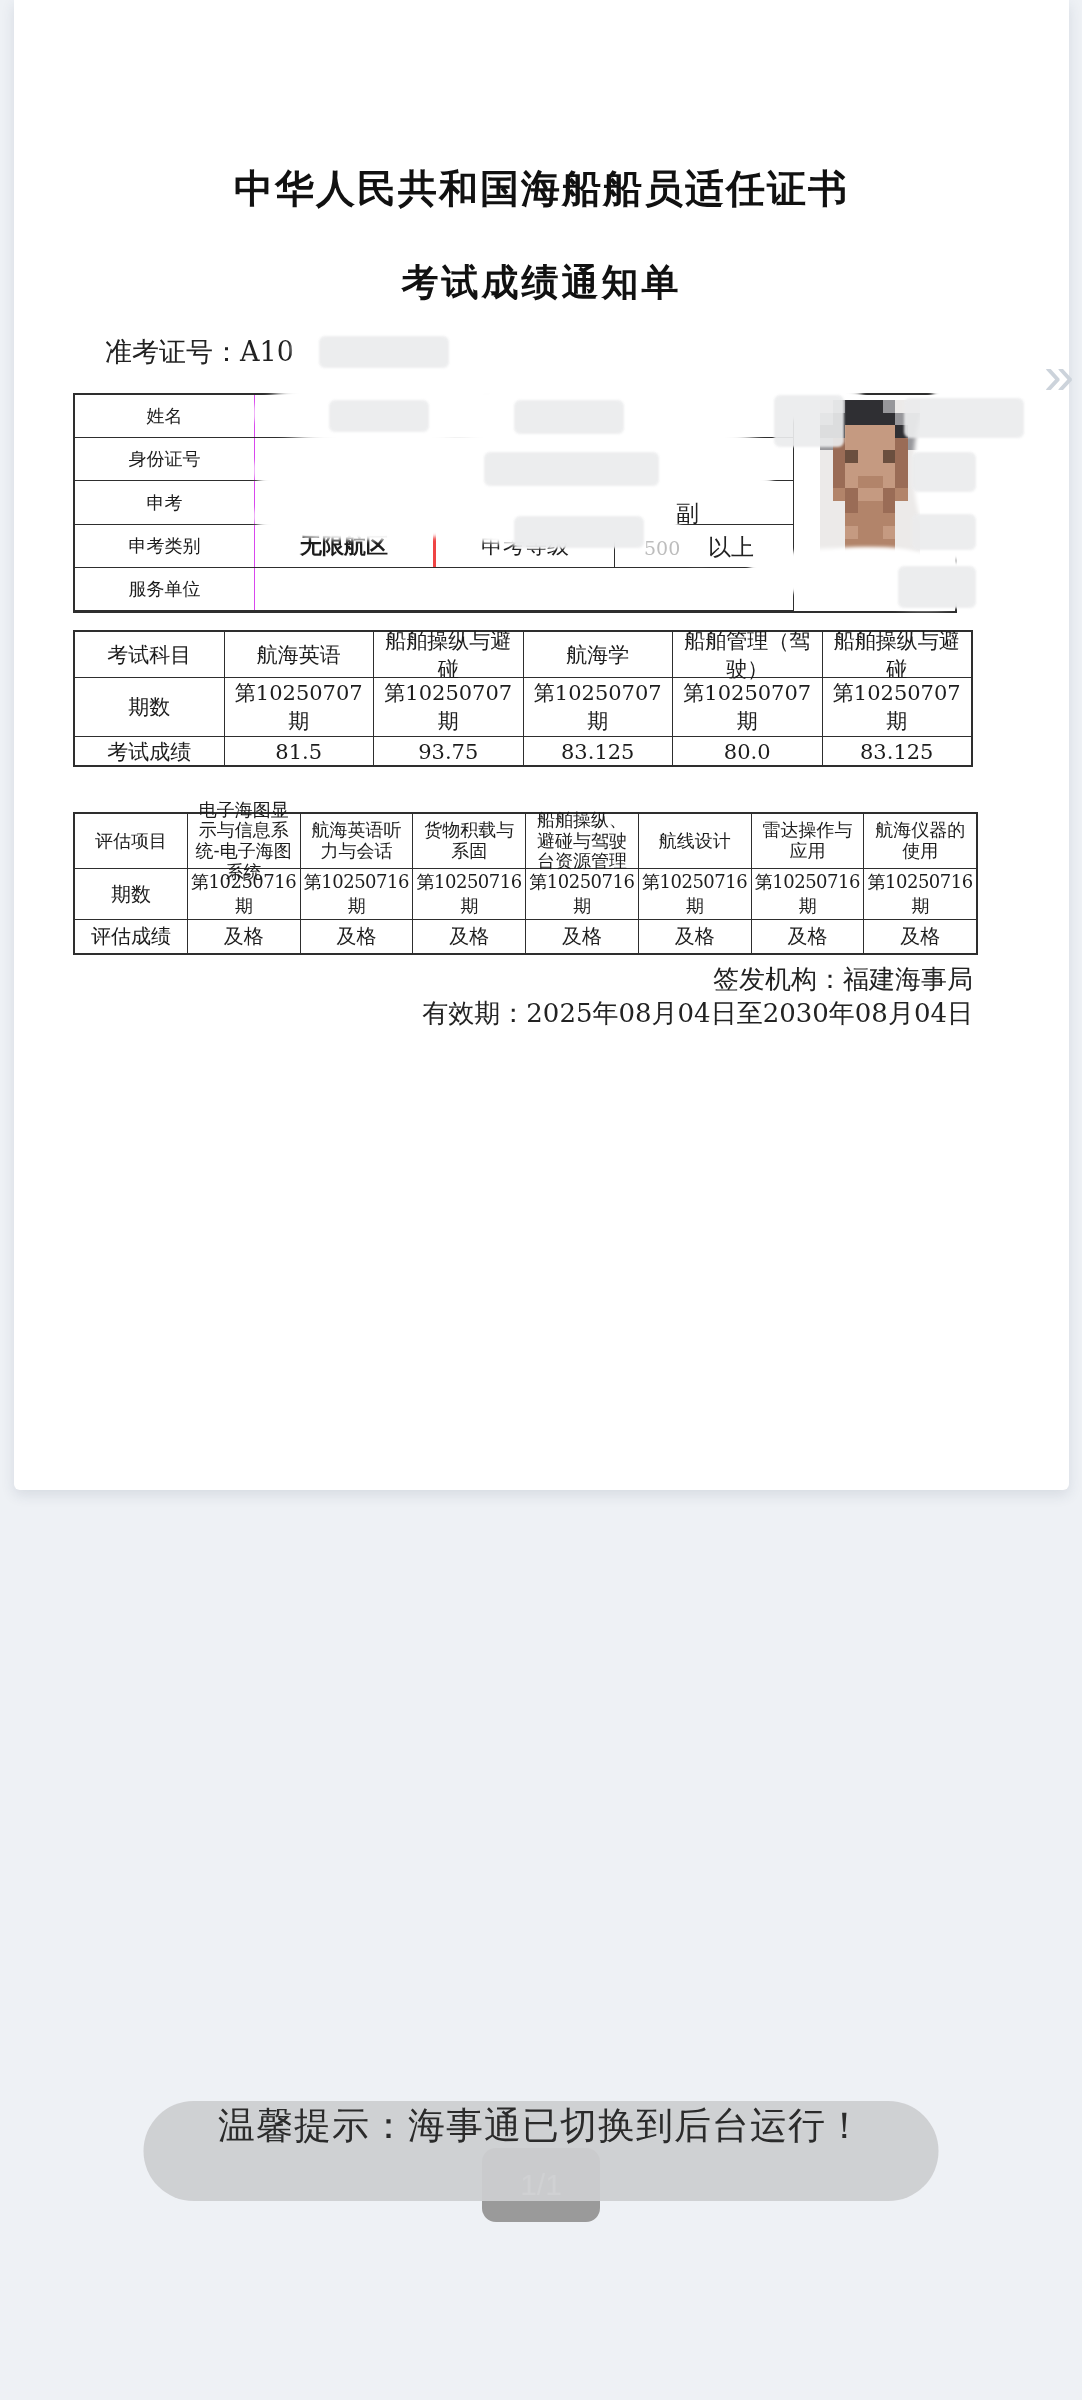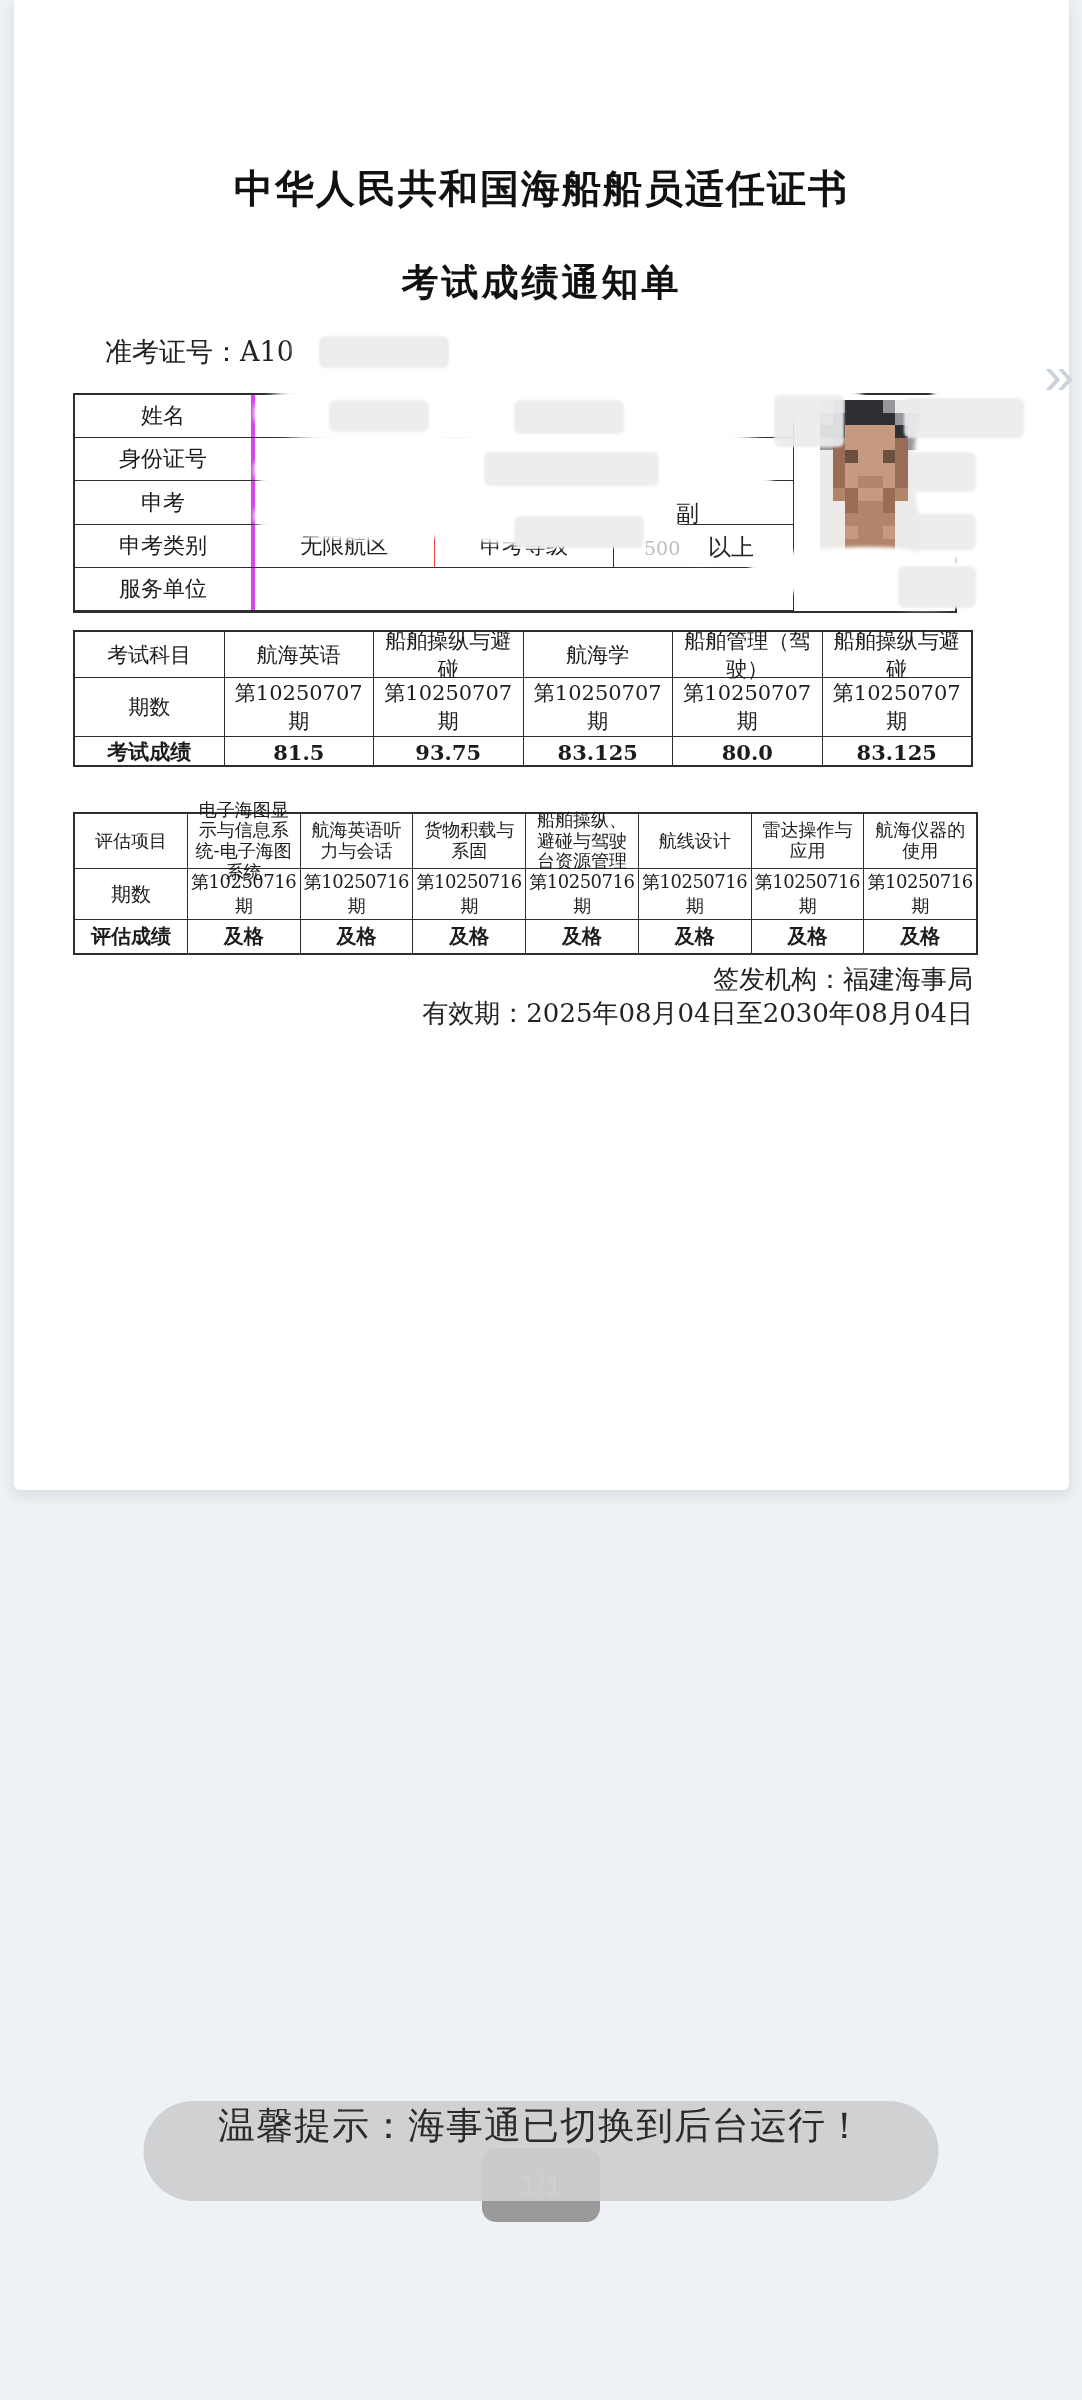--- a/index.html
+++ b/index.html
@@ -33,41 +33,41 @@
   
   .info-table {
     position: absolute; left: 59px; top: 393px;
     width: 884px; height: 220px;
     border: 2px solid #2e2e2e;
     display: flex; flex-direction: column;
   }
   .itr { flex: 1; display: flex; width: 718px; border-bottom: 1px solid #2e2e2e; }
   .itr:last-child { border-bottom: none; }
   .ilabel {
-    width: 180px; border-right: 4px solid #d946ef;
+    width: 180px; border-right: 1px solid #d946ef;
     display: flex; align-items: center; justify-content: center;
-    font-size: 22px;
+    font-size: 18px;
   }
   .ival { flex: 1; display: flex; align-items: center; justify-content: center; font-size: 22px; }
-  .iv1 { width: 179px; border-right: 1px solid #ef4444; }
+  .iv1 { width: 179px; border-right: 3px solid #ef4444; font-weight: bold; }
   .iv2 { width: 178px; border-right: 1px solid #2e2e2e; }
   .photo-col {
     position: absolute; top: 0; right: 0; bottom: 0; width: 162px;
     border-left: 1px solid #2e2e2e;
   }
   .id-photo {
     position: absolute; left: 806px; top: 400px; width: 100px; height: 164px;
     display: grid; grid-template-columns: repeat(8, 1fr); grid-auto-rows: 12.6px;
     z-index: 3;
   }
 
   
   .stable { position: absolute; border: 2px solid #2e2e2e; display: flex; flex-direction: column; }
   .strow { display: flex; border-bottom: 1px solid #2e2e2e; flex: 1; }
-  .strow:last-child { border-bottom: none; font-weight: bold; }
+  .strow:last-child { border-bottom: none; }
   .stc {
     display: flex; align-items: center; justify-content: center; text-align: center;
     border-right: 1px solid #2e2e2e; padding: 1px 2px;
   }
   .stc:last-child { border-right: none; }
   .exam { left: 59px; top: 630px; width: 900px; height: 137px; }
   .exam .c0 { width: 157px; flex: none; }
   .exam .stc { flex: 1; font-size: 21px; }
   .exam .hdr { height: 46px; flex: none; }
   .assess { left: 59px; top: 812px; width: 905px; height: 143px; }

